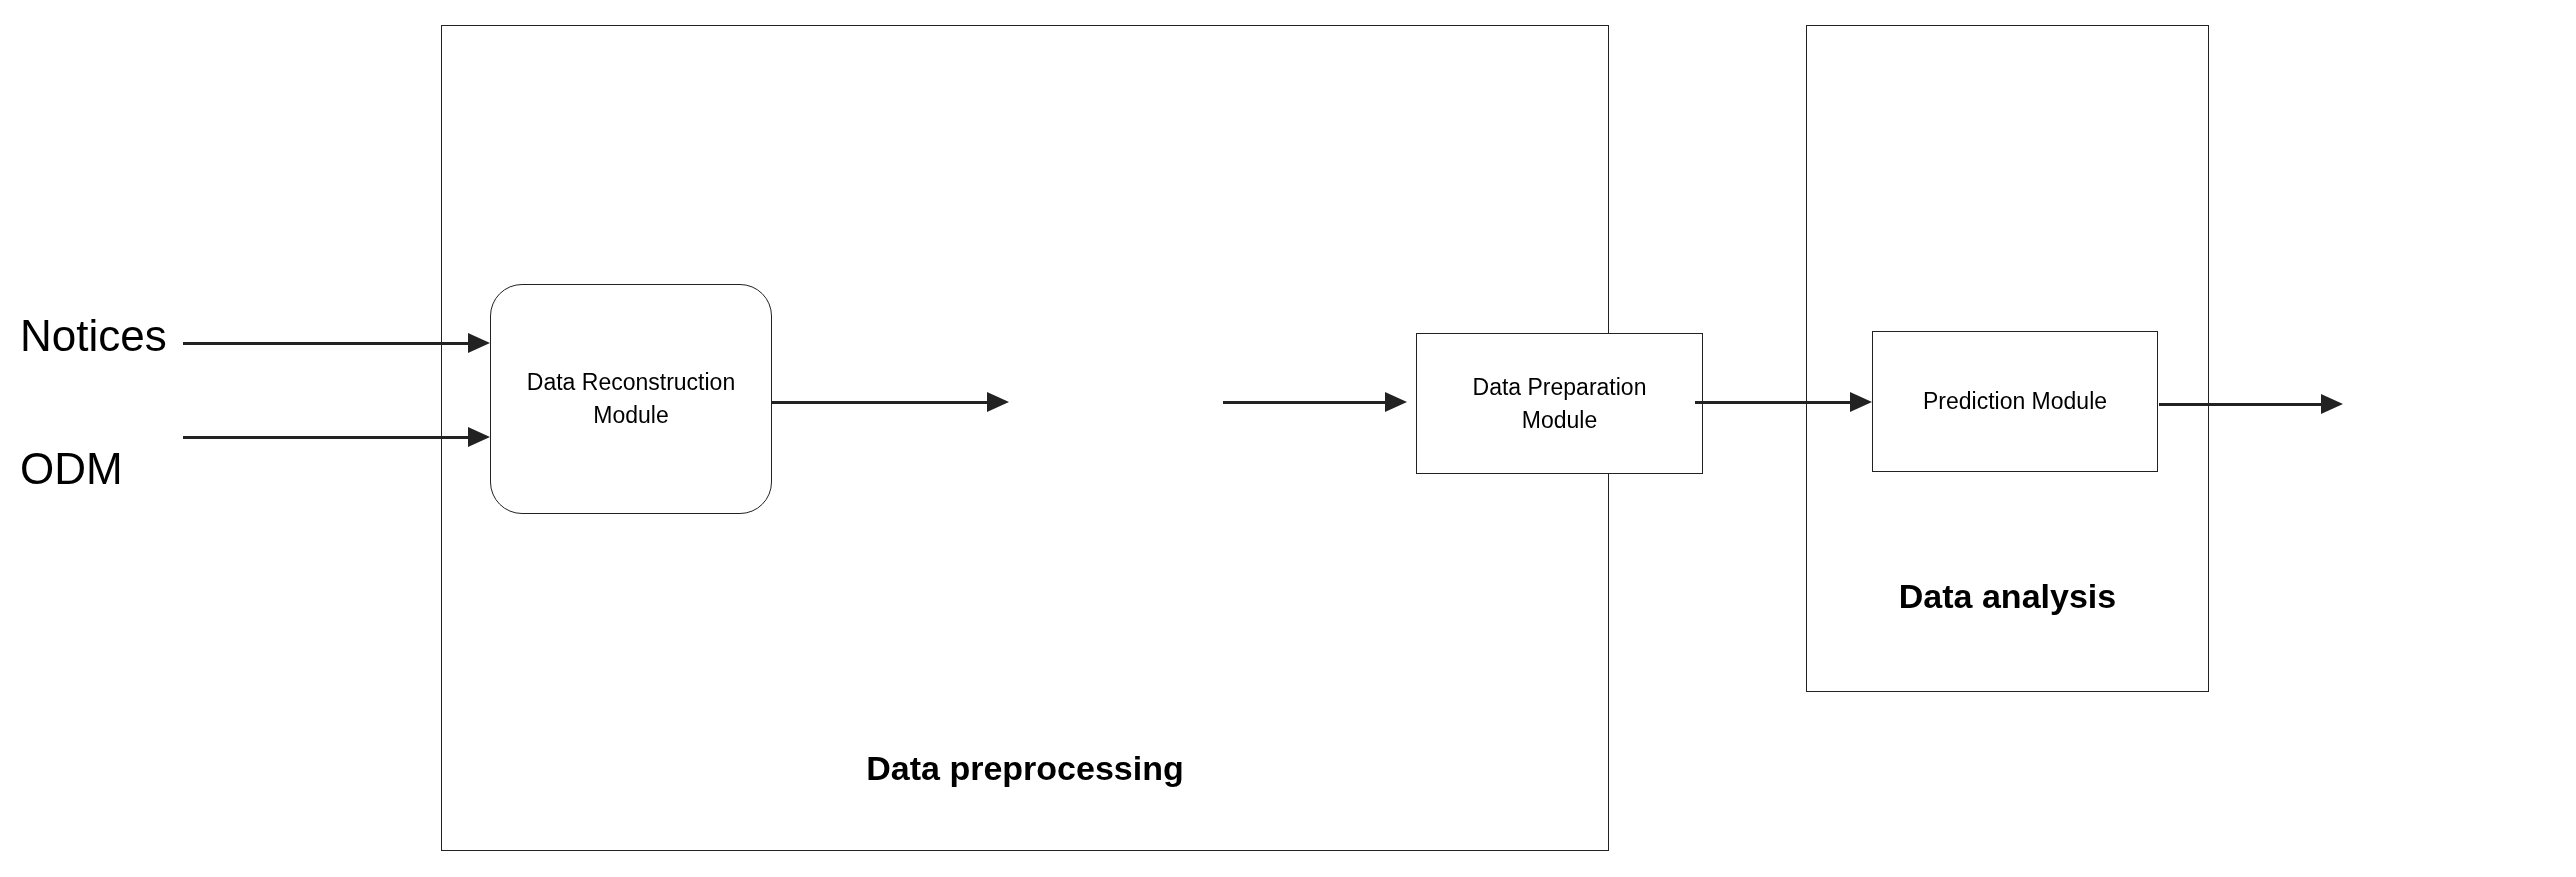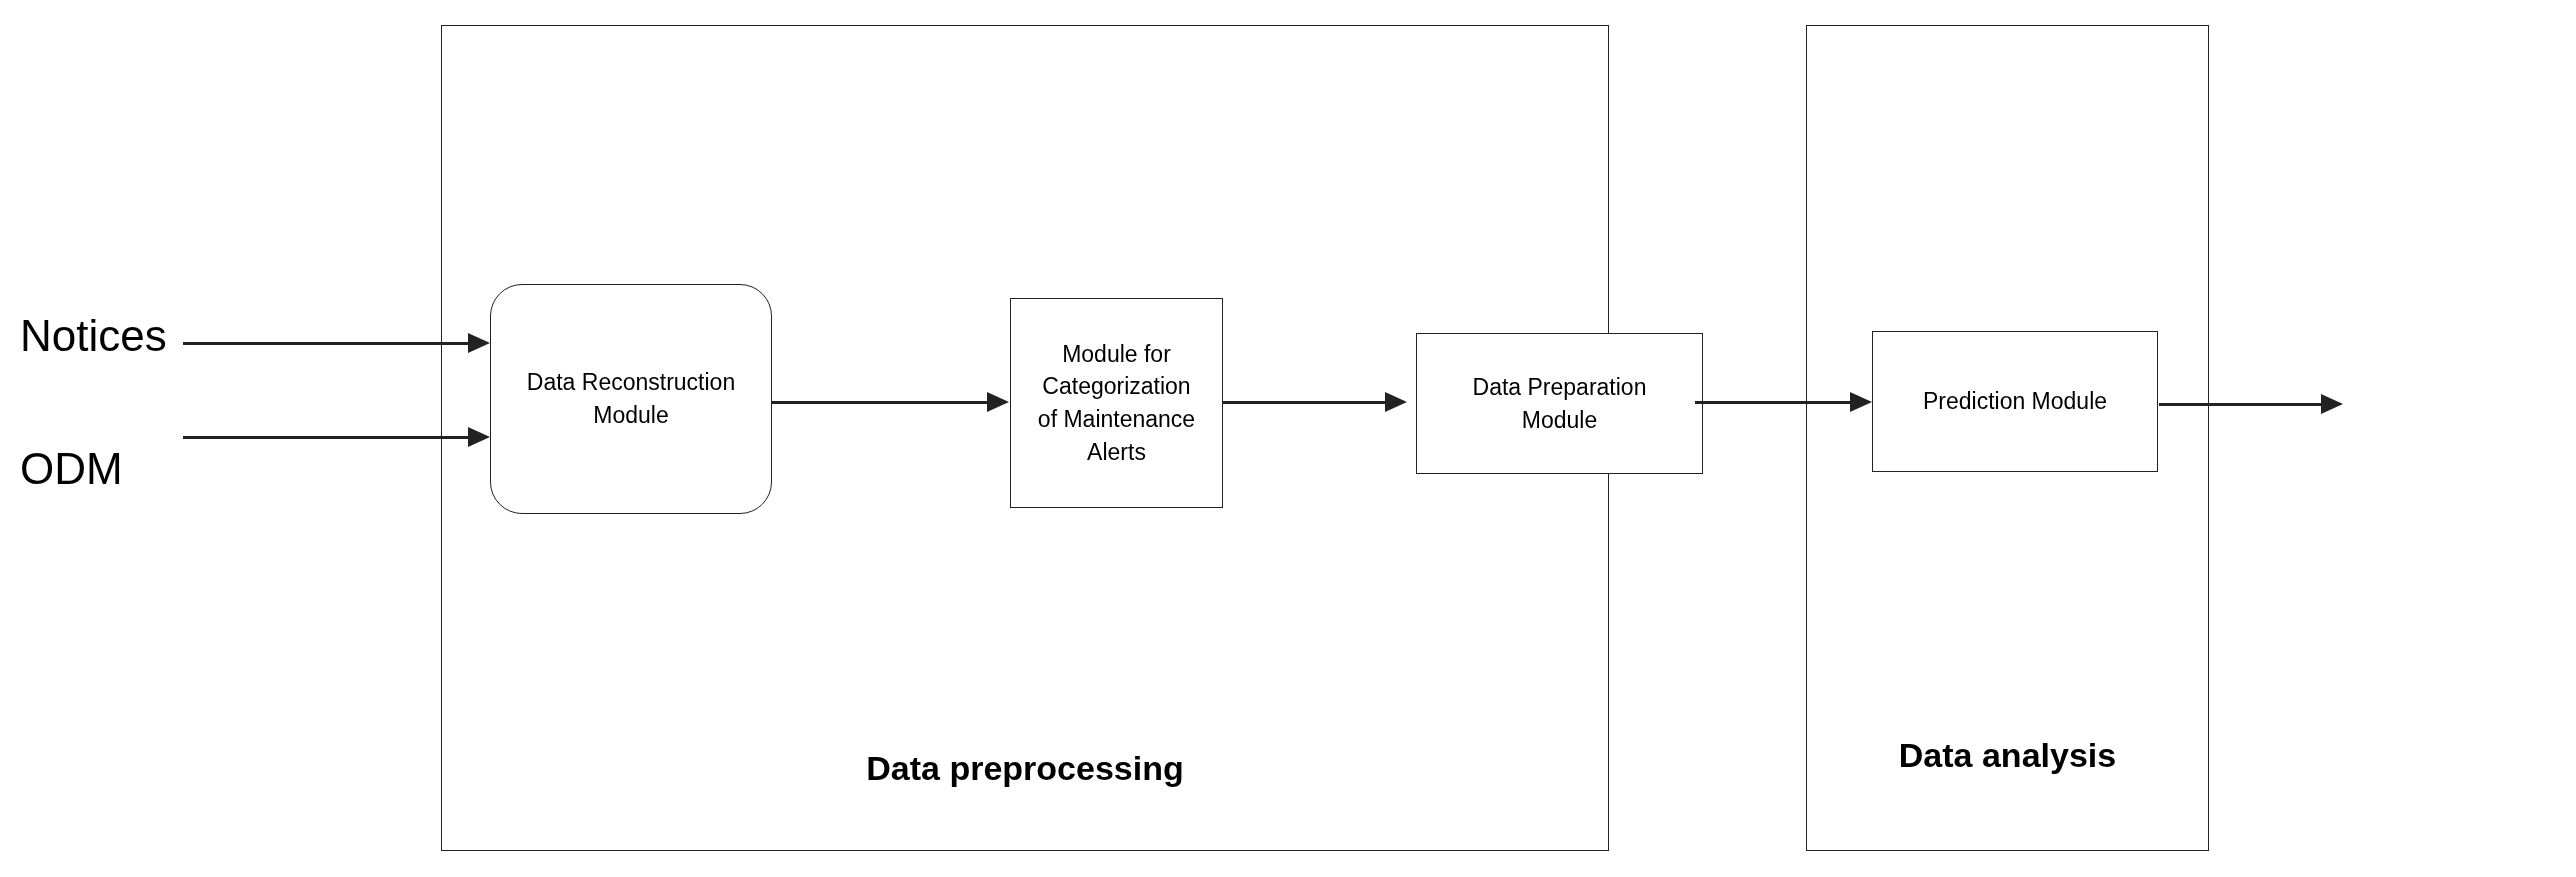--- a/index.html
+++ b/index.html
@@ -76,31 +76,27 @@
 </style>
 </head>
 <body>
 
 <div id="canvas">
 
   <div class="container-box" style="left:441px; top:25px; width:1168px; height:826px;">
     <div class="container-label" style="bottom:62px;">Data preprocessing</div>
   </div>
 
-  <div class="container-box" style="left:1806px; top:25px; width:403px; height:826px;">
+  <div class="container-box" style="left:1806px; top:25px; width:403px; height:667px;">
     <div class="container-label" style="bottom:75px;">Data analysis</div>
   </div>
 
   <div class="module-box" style="left:490px; top:284px; width:282px; height:230px;border-radius:32px;">Data Reconstruction
 Module</div>
 
-  <div class="module-box" style="left:1010px; top:298px; width:213px; height:210px; padding:0 12.6px;">Module for
-Categorization
-of Maintenance
-Alerts</div>
 
   <div class="module-box" style="left:1408px; top:333px; width:287px; height:141px;margin-left:8px;">Data Preparation
 Module</div>
 
   <div class="module-box" style="left:1872px; top:331px; width:286px; height:141px;">Prediction Module</div>
 
   <div class="side-label" style="left:20px; top:311px;">Notices</div>
 
   <div class="side-label" style="left:20px; top:414px;margin-top:30px;">ODM</div>
 

